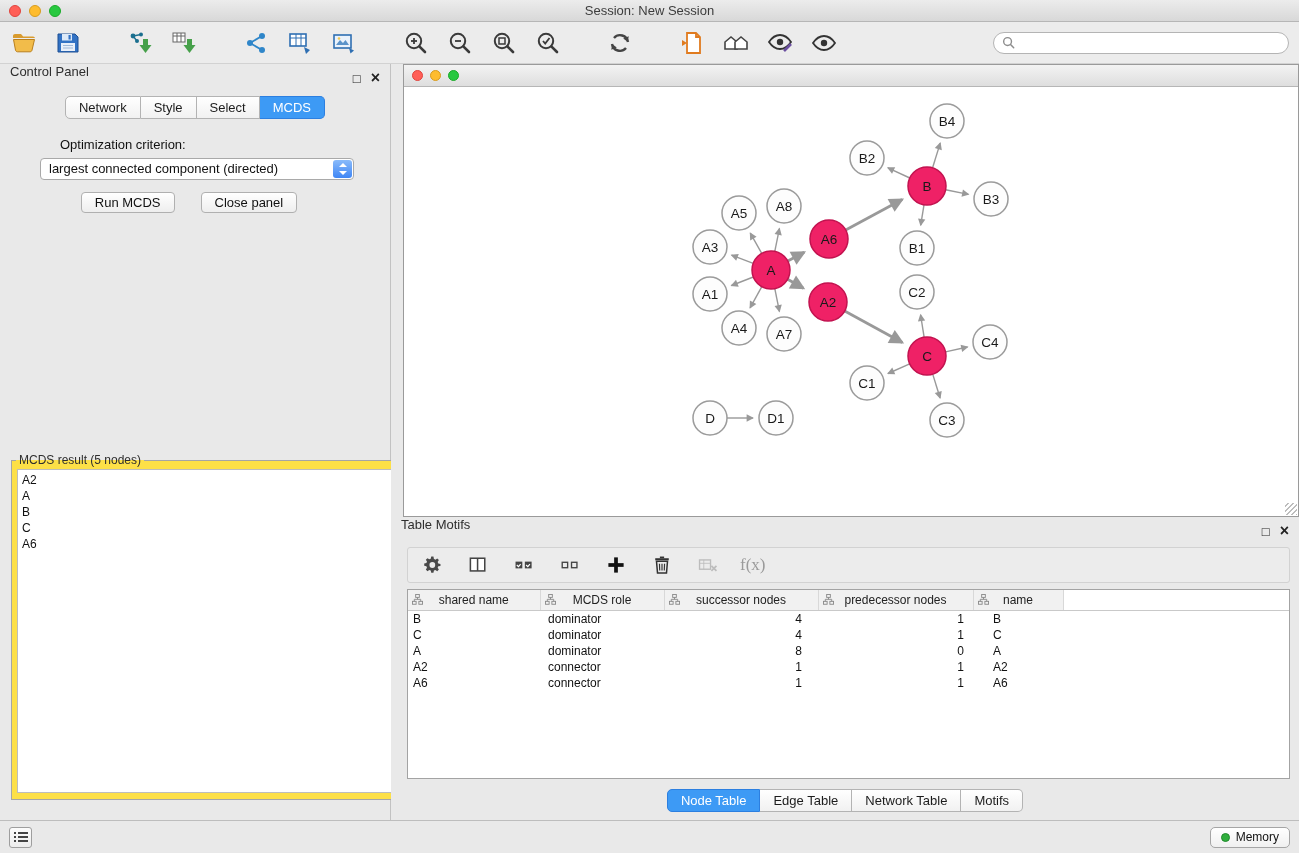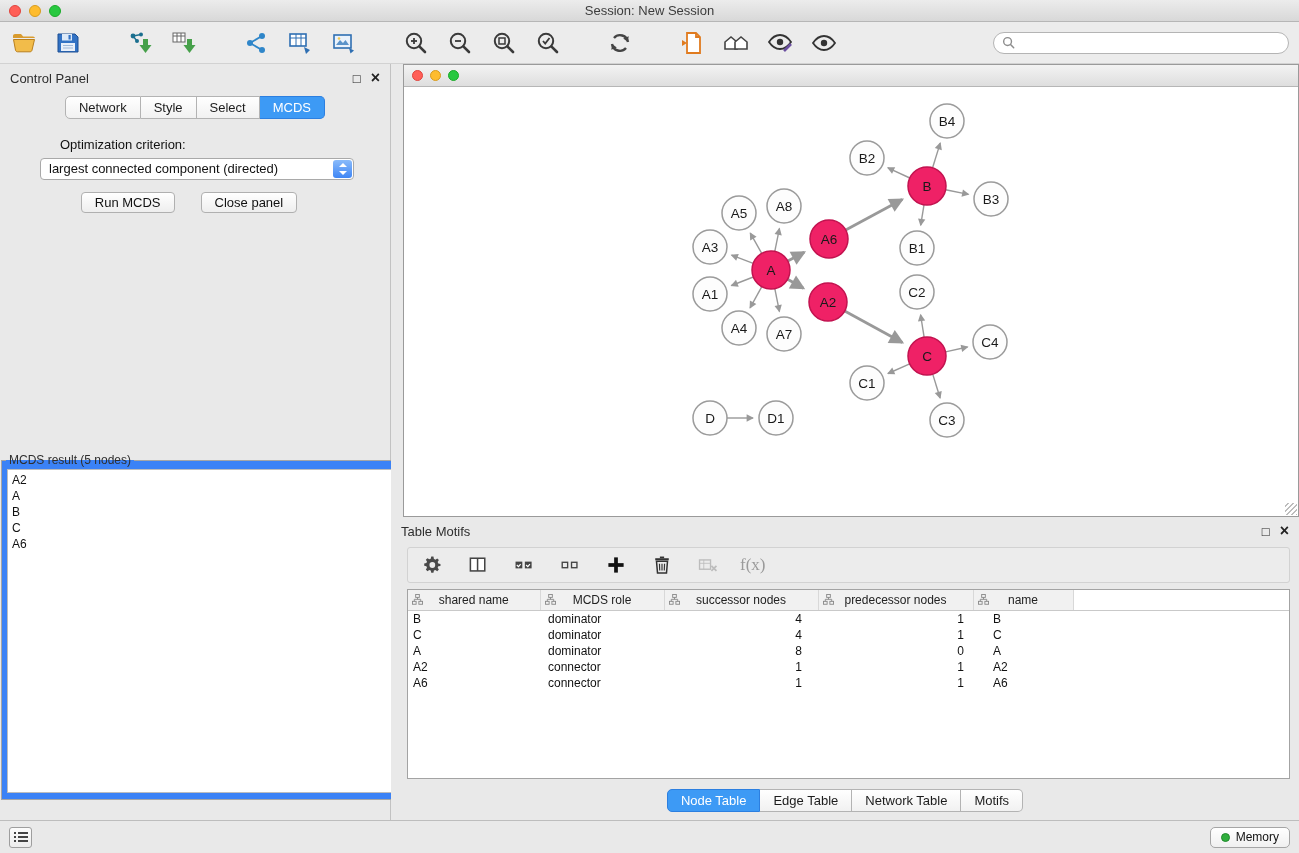--- a/index.html
+++ b/index.html
@@ -17,21 +17,21 @@
 
   
   .toolbar{position:absolute;top:22px;left:0;right:0;height:42px;background:#ececec;border-bottom:1px solid #d2d2d2;display:flex;align-items:center;padding:0 10px;gap:16px}
   .tb{background:none;border:none;width:28px;height:28px;display:flex;align-items:center;justify-content:center;cursor:default;flex:0 0 auto}
   .tb svg{width:26px;height:26px}
   .ggap{width:12px;flex:0 0 auto}
   .search-box{margin-left:auto;width:296px;height:22px;border:1px solid #b4b4b4;border-radius:11px;background:#fff;display:flex;align-items:center;padding:0 8px;gap:5px}
   .search-box input{border:none;outline:none;flex:1;font-size:13px;font-family:"Liberation Sans",sans-serif;background:transparent}
 
   
-  .panel-head{display:flex;align-items:center;height:28px;padding:0 10px}
+  .panel-head{display:flex;height:28px;padding:0 10px}
   .panel-title{font-size:13px;color:#2e2e2e}
   .panel-icons{margin-left:auto;display:flex;gap:10px;align-items:center}
   .p-float{font-size:13px;color:#222;line-height:1}
   .p-close{font-size:16px;font-weight:700;color:#222;line-height:1}
 
   
   .control-panel{position:absolute;left:0;top:64px;width:391px;bottom:33px;background:#e9e9e9;border-right:1px solid #c2c2c2}
   .seg-row{display:flex;justify-content:center}
   .cp-tabs{position:absolute;top:32px;left:0;right:0}
   .seg-btn{font-size:13px;padding:3px 13px;background:linear-gradient(#ffffff,#f1f1f1);border:1px solid #b3b3b3;border-left:none;color:#1c1c1c;cursor:default}
@@ -39,21 +39,21 @@
   .seg-btn:last-child{border-radius:0 5px 5px 0}
   .seg-btn.active{background:#3d9af5;border-color:#2c7fe0;color:#fff}
   .opt-label{position:absolute;top:73px;left:60px;font-size:13px;color:#111}
   .dropdown{position:absolute;top:94px;left:40px;width:314px;height:22px;background:#fff;border:1px solid #a9a9a9;border-radius:4px;font-size:13px;line-height:20px;padding-left:8px;color:#111}
   .stepper{position:absolute;right:1px;top:1px;width:19px;height:18px;border-radius:3px;background:linear-gradient(#8abbfa,#3f86f5)}
   .stepper:before,.stepper:after{content:"";position:absolute;left:5.5px;border-left:4px solid transparent;border-right:4px solid transparent}
   .stepper:before{top:3px;border-bottom:4.5px solid #fff}
   .stepper:after{bottom:3px;border-top:4.5px solid #fff}
   .cp-buttons{position:absolute;top:128px;left:0;right:12px;display:flex;justify-content:center;gap:26px}
   .aqua-btn{height:21px;padding:0 13px;font-size:13px;background:linear-gradient(#ffffff,#eeeeee);border:1px solid #b0b0b0;border-radius:4px;color:#111;cursor:default;font-family:"Liberation Sans",sans-serif}
-  .result-group{position:absolute;top:389px;left:1px;width:437px;height:347px;border:1px solid #a5a5a5;background:#3b82f6}
+  .result-group{position:absolute;top:389px;left:11px;width:437px;height:347px;border:1px solid #a5a5a5;background:#fde047}
   .result-group legend{font-size:12px;color:#2e2e2e;padding:0 3px;margin-left:4px}
   .result-list{position:absolute;left:5px;right:5px;top:2px;bottom:6px;background:#fff;border:1px solid #bdbdbd;overflow:hidden;font-size:12px;padding:2px 4px}
   .result-item{height:16px;line-height:16px;color:#111}
 
   
   .right-area{position:absolute;left:391px;top:64px;right:0;bottom:33px;background:#e9e9e9}
 
   
   .net-window{position:absolute;left:12px;top:0;right:0;height:453px;border:1px solid #9a9a9a;background:#fff}
   .nw-titlebar{position:relative;height:22px;background:linear-gradient(#f3f3f3,#dedede);border-bottom:1px solid #b6b6b6}
@@ -68,21 +68,21 @@
   .tp-toolbar{margin:2px 9px 0 16px;height:36px;border:1px solid #d2d2d2;border-radius:3px;background:#ececec;display:flex;align-items:center;padding:0 10px;gap:18px}
   .tp-toolbar .tb svg{width:22px;height:22px}
   .fx{font-family:"Liberation Serif",serif;font-size:17px;color:#9a9a9a}
   .table-wrap{margin:6px 9px 0 16px;height:190px;background:#fff;border:1px solid #a3a3a3;overflow:hidden}
   .node-table{width:100%;border-collapse:collapse;table-layout:fixed;font-size:12px}
   .node-table th{height:20px;background:#f1f1f1;border-bottom:1px solid #c9c9c9;border-right:1px solid #d8d8d8;position:relative;font-weight:400;color:#222;padding:0}
   .node-table th .col-label{display:block;text-align:center;line-height:20px}
   .node-table th svg{position:absolute;left:4px;top:4px}
   .node-table th.filler,.node-table td.filler{background:#fff;border-right:none;width:auto}
   .node-table td{height:16px;color:#111;white-space:nowrap;overflow:hidden}
-  .c0{width:132px}.c1{width:124px}.c2{width:154px}.c3{width:155px}.c4{width:100px}
+  .c0{width:132px}.c1{width:124px}.c2{width:154px}.c3{width:155px}.c4{width:90px}
   td.c0{text-align:left;padding-left:5px}
   td.c1{text-align:left;padding-left:8px}
   td.c2{text-align:right;padding-right:16px}
   td.c3{text-align:right;padding-right:9px}
   td.c4{text-align:left;padding-left:20px}
   .tp-tabs{position:absolute;left:0;right:0;bottom:8px}
 
   
   .status-bar{position:absolute;left:0;right:0;bottom:0;height:33px;background:#e9e9e9;border-top:1px solid #bdbdbd;display:flex;align-items:center;padding:0 9px}
   .list-btn{width:23px;height:21px;border:1px solid #9e9e9e;border-radius:3px;background:linear-gradient(#fcfcfc,#ececec);display:flex;align-items:center;justify-content:center}

